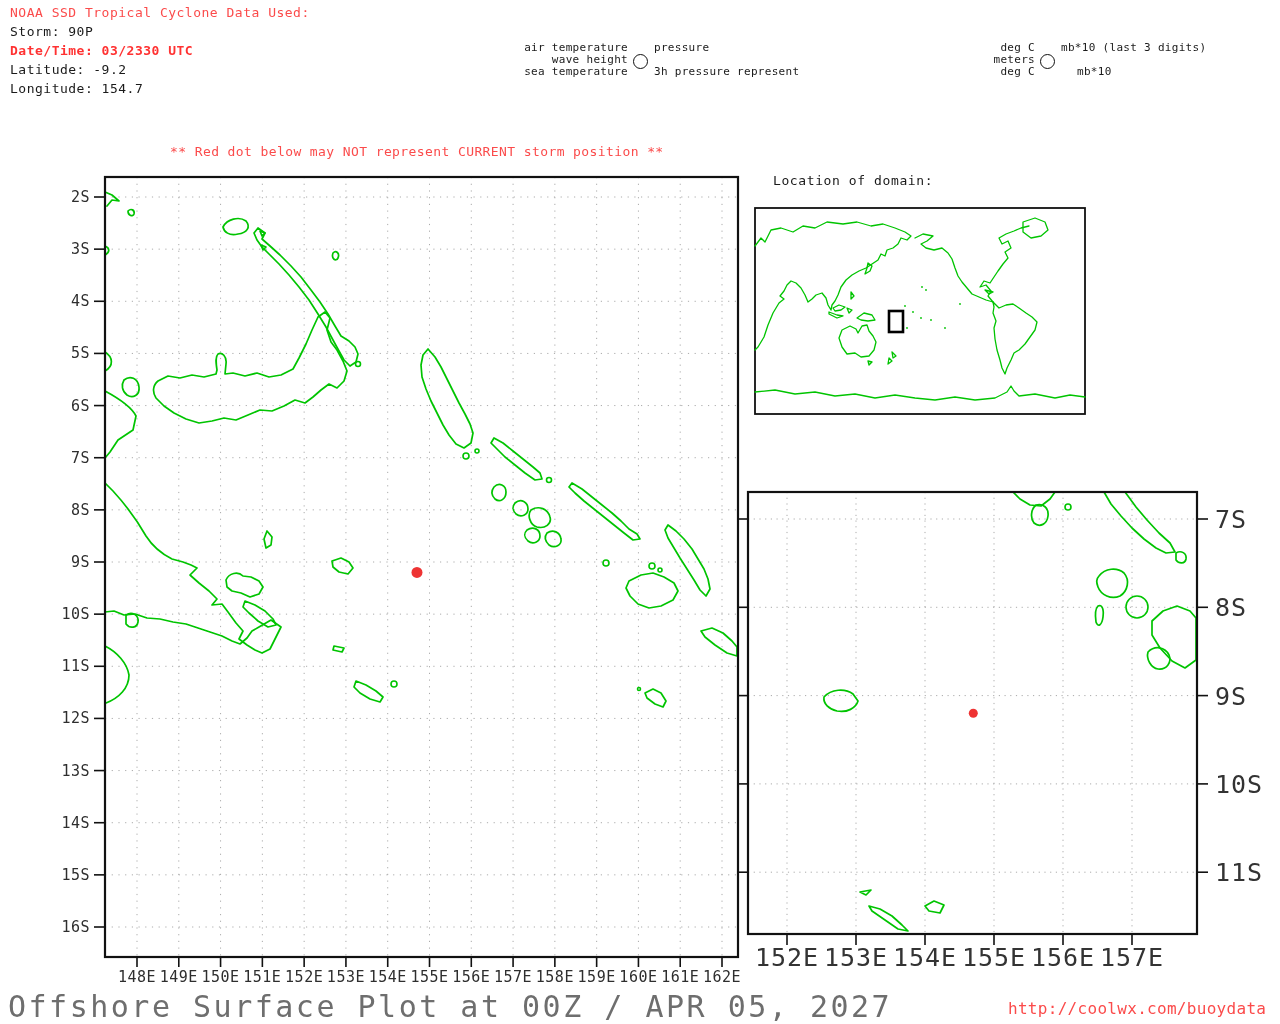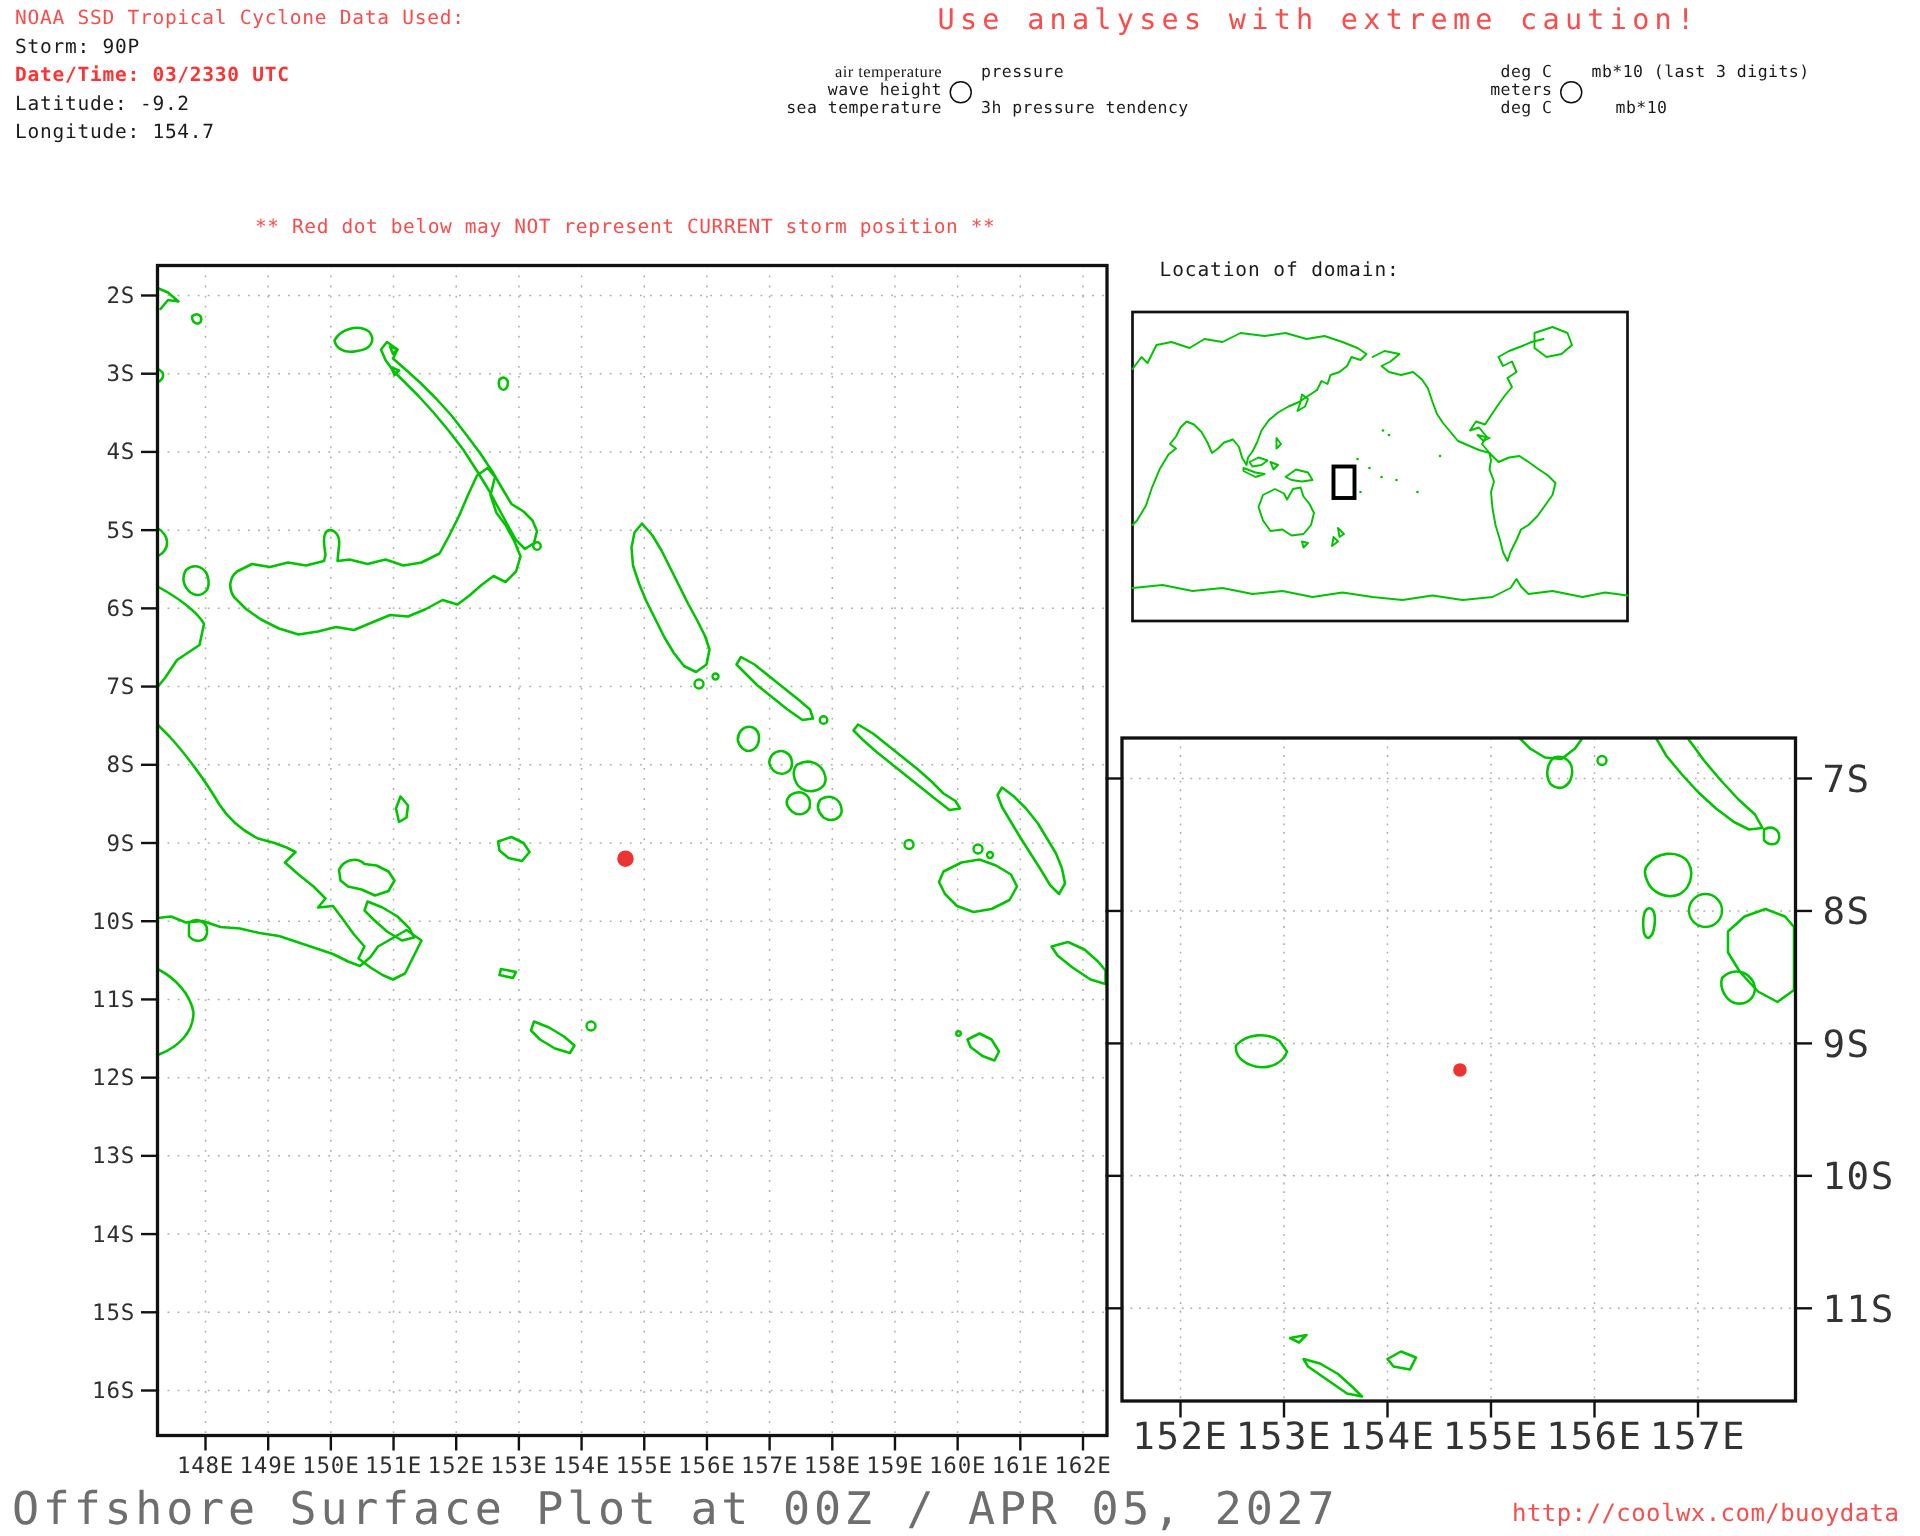--- a/index.html
+++ b/index.html
@@ -38,28 +38,27 @@
 <body>
 
 <div id="canvas">
 
   <div class="abs hdr red" style="left:10px;top:5px;">NOAA SSD Tropical Cyclone Data Used:</div>
   <div class="abs hdr" style="left:10px;top:24px;">Storm: 90P</div>
   <div class="abs hdr redbold" style="left:10px;top:43px;">Date/Time: 03/2330 UTC</div>
   <div class="abs hdr" style="left:10px;top:62px;">Latitude: -9.2</div>
   <div class="abs hdr" style="left:10px;top:81px;">Longitude: 154.7</div>
 
-  <div class="abs caution" style="left:625px;top:2px;">Use analyses with extreme caution!</div>
-
-  <div class="abs leg leg-r" style="left:430px;top:42px;width:198px;font-family:Liberation Serif, serif;">air temperature</div>
+
+  <div class="abs leg leg-r" style="left:430px;top:42px;width:198px;">air temperature</div>
   <div class="abs leg leg-r" style="left:430px;top:54px;width:198px;">wave height</div>
   <div class="abs leg leg-r" style="left:430px;top:66px;width:198px;">sea temperature</div>
   <div class="legcircle" style="left:633px;top:54px;"></div>
   <div class="abs leg" style="left:654px;top:42px;">pressure</div>
-  <div class="abs leg" style="left:654px;top:66px;">3h pressure tendency</div>
+  <div class="abs leg" style="left:654px;top:66px;">3h pressure represent</div>
 
   <div class="abs leg leg-r" style="left:900px;top:42px;width:135px;">deg C</div>
   <div class="abs leg leg-r" style="left:900px;top:54px;width:135px;">meters</div>
   <div class="abs leg leg-r" style="left:900px;top:66px;width:135px;">deg C</div>
   <div class="legcircle" style="left:1040px;top:54px;"></div>
   <div class="abs leg" style="left:1061px;top:42px;">mb*10 (last 3 digits)</div>
   <div class="abs leg" style="left:1061px;top:66px;padding-left:16px;">mb*10</div>
 
   <div class="abs warn" style="left:170px;top:144px;">** Red dot below may NOT represent CURRENT storm position **</div>
 

